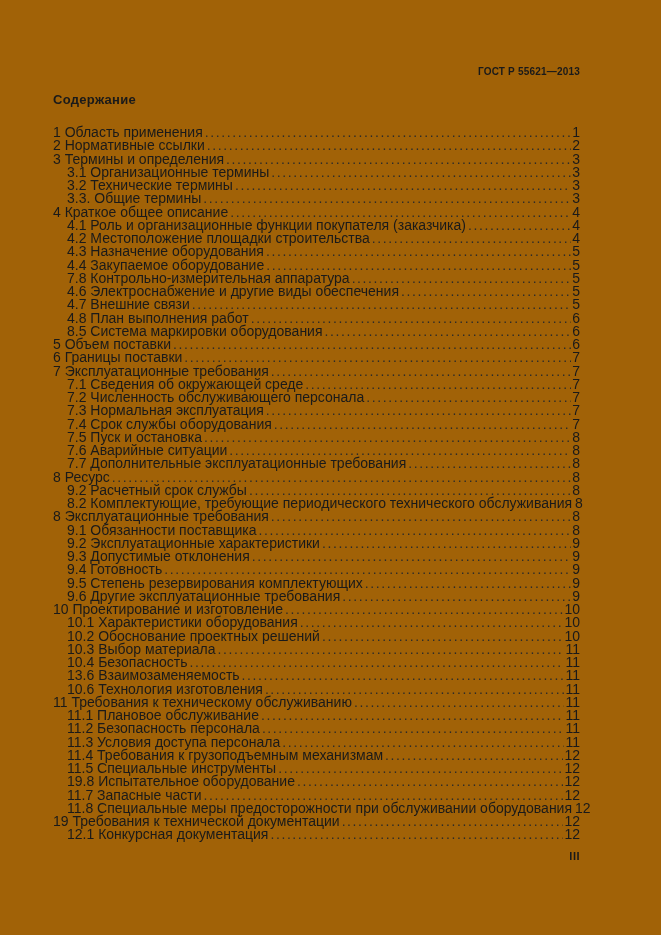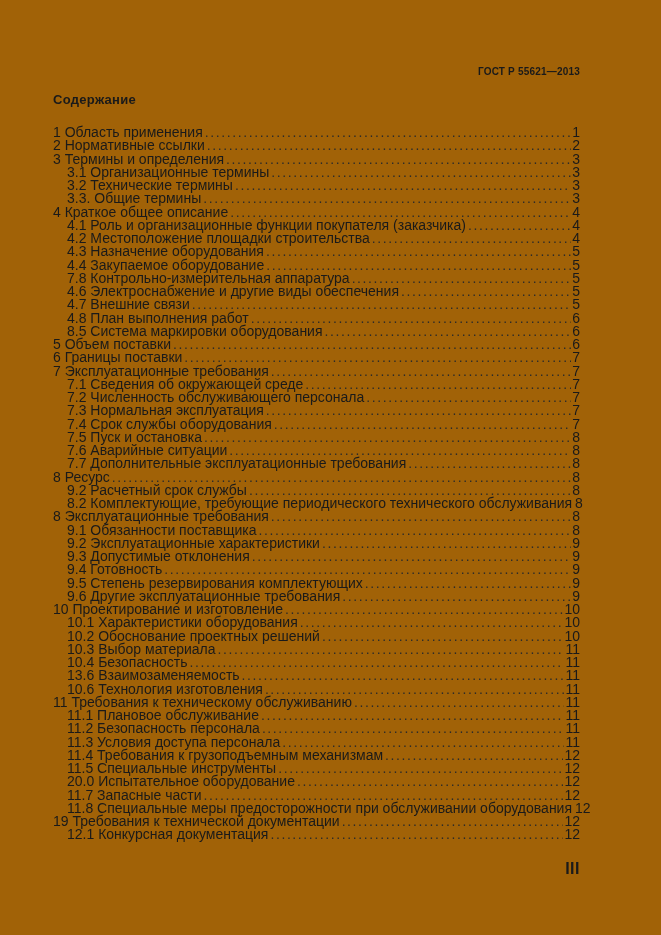--- a/index.html
+++ b/index.html
@@ -51,23 +51,23 @@
     color: #2b2b2b;
     letter-spacing: 1.6px;
   }
   .toc-dots::after {
     content: "........................................................................................................................................................................................................................................................";
   }
   .toc-page { white-space: nowrap; flex: 0 0 auto; }
   .doc-footer {
     text-align: right;
     font-weight: bold;
-    font-size: 16px;
+    font-size: 11px;
     line-height: 13px;
-    margin-top: 20px;
+    margin-top: 8px;
     letter-spacing: 0.5px;
   }
 </style>
 </head>
 <body>
 
 <div class="page">
   <div class="doc-header">ГОСТ Р 55621—2013</div>
 
   <div class="doc-title">Содержание</div>
@@ -361,21 +361,21 @@
     <span class="toc-page">12</span>
   </div>
 
   <div class="toc-row indent">
     <span class="toc-label">11.5 Специальные инструменты</span>
     <span class="toc-dots"></span>
     <span class="toc-page">12</span>
   </div>
 
   <div class="toc-row indent">
-    <span class="toc-label">20.0 Испытательное оборудование</span>
+    <span class="toc-label">19.8 Испытательное оборудование</span>
     <span class="toc-dots"></span>
     <span class="toc-page">12</span>
   </div>
 
   <div class="toc-row indent">
     <span class="toc-label">11.7 Запасные части</span>
     <span class="toc-dots"></span>
     <span class="toc-page">12</span>
   </div>
 

